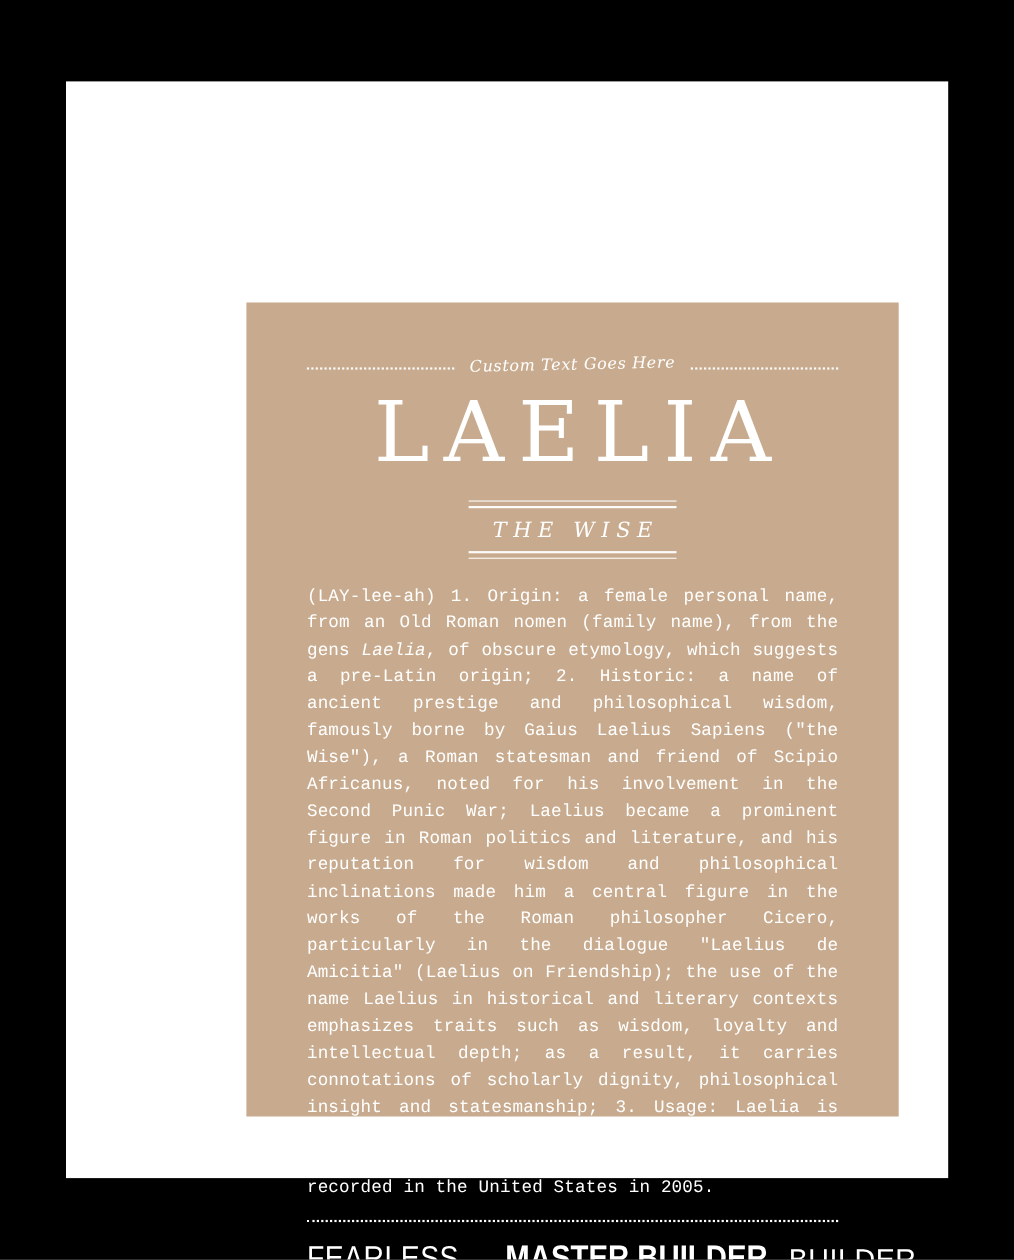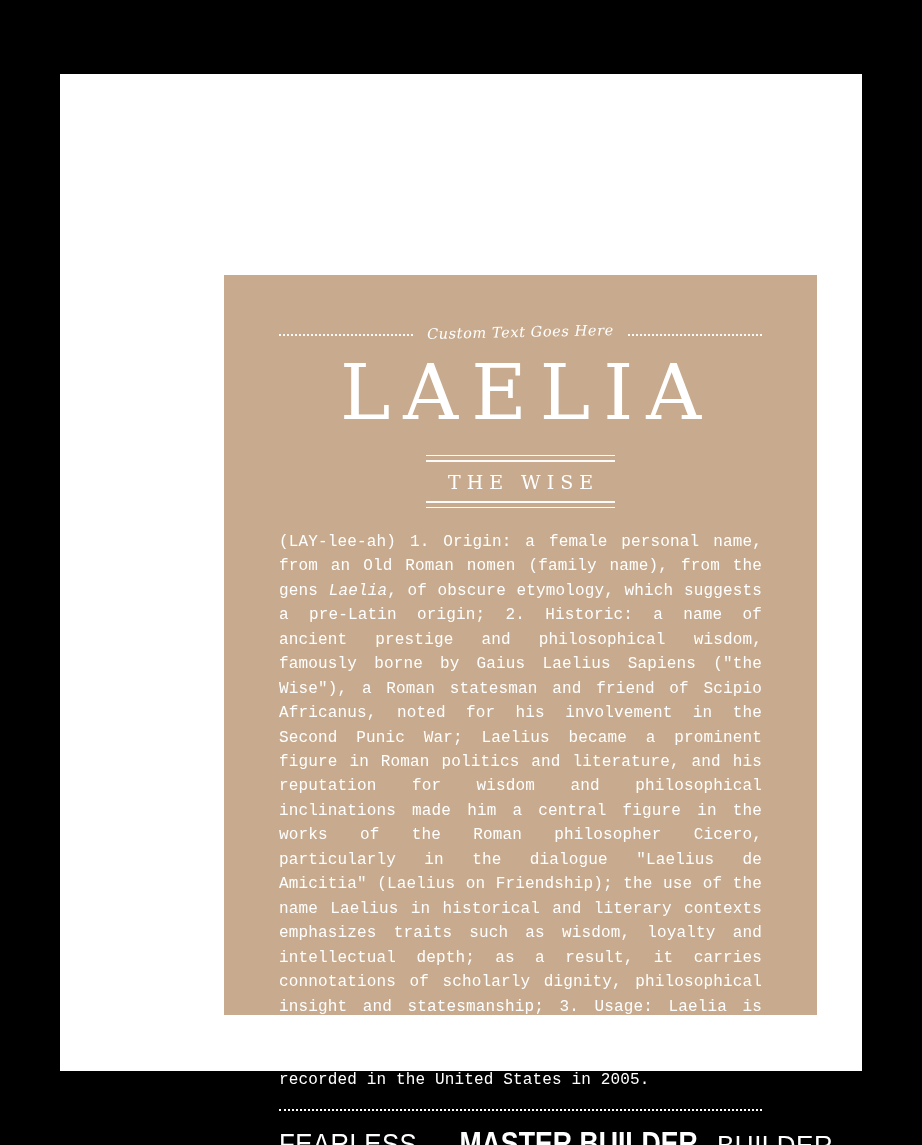--- a/index.html
+++ b/index.html
@@ -80,20 +80,21 @@
     letter-spacing: 13px;
     line-height: 1.05;
     margin-top: 8px;
     text-indent: 13px;
   }
 
   
   .subtitle-wrap {
     margin-top: 22px;
     text-align: center;
+    font-style: italic;
   }
   .rule {
     width: 189px;
     height: 1px;
     background: #ffffff;
     margin: 0 auto;
     opacity: 0.95;
   }
   .rule.thick { height: 2px; }
   .rule-gap { height: 4px; }

